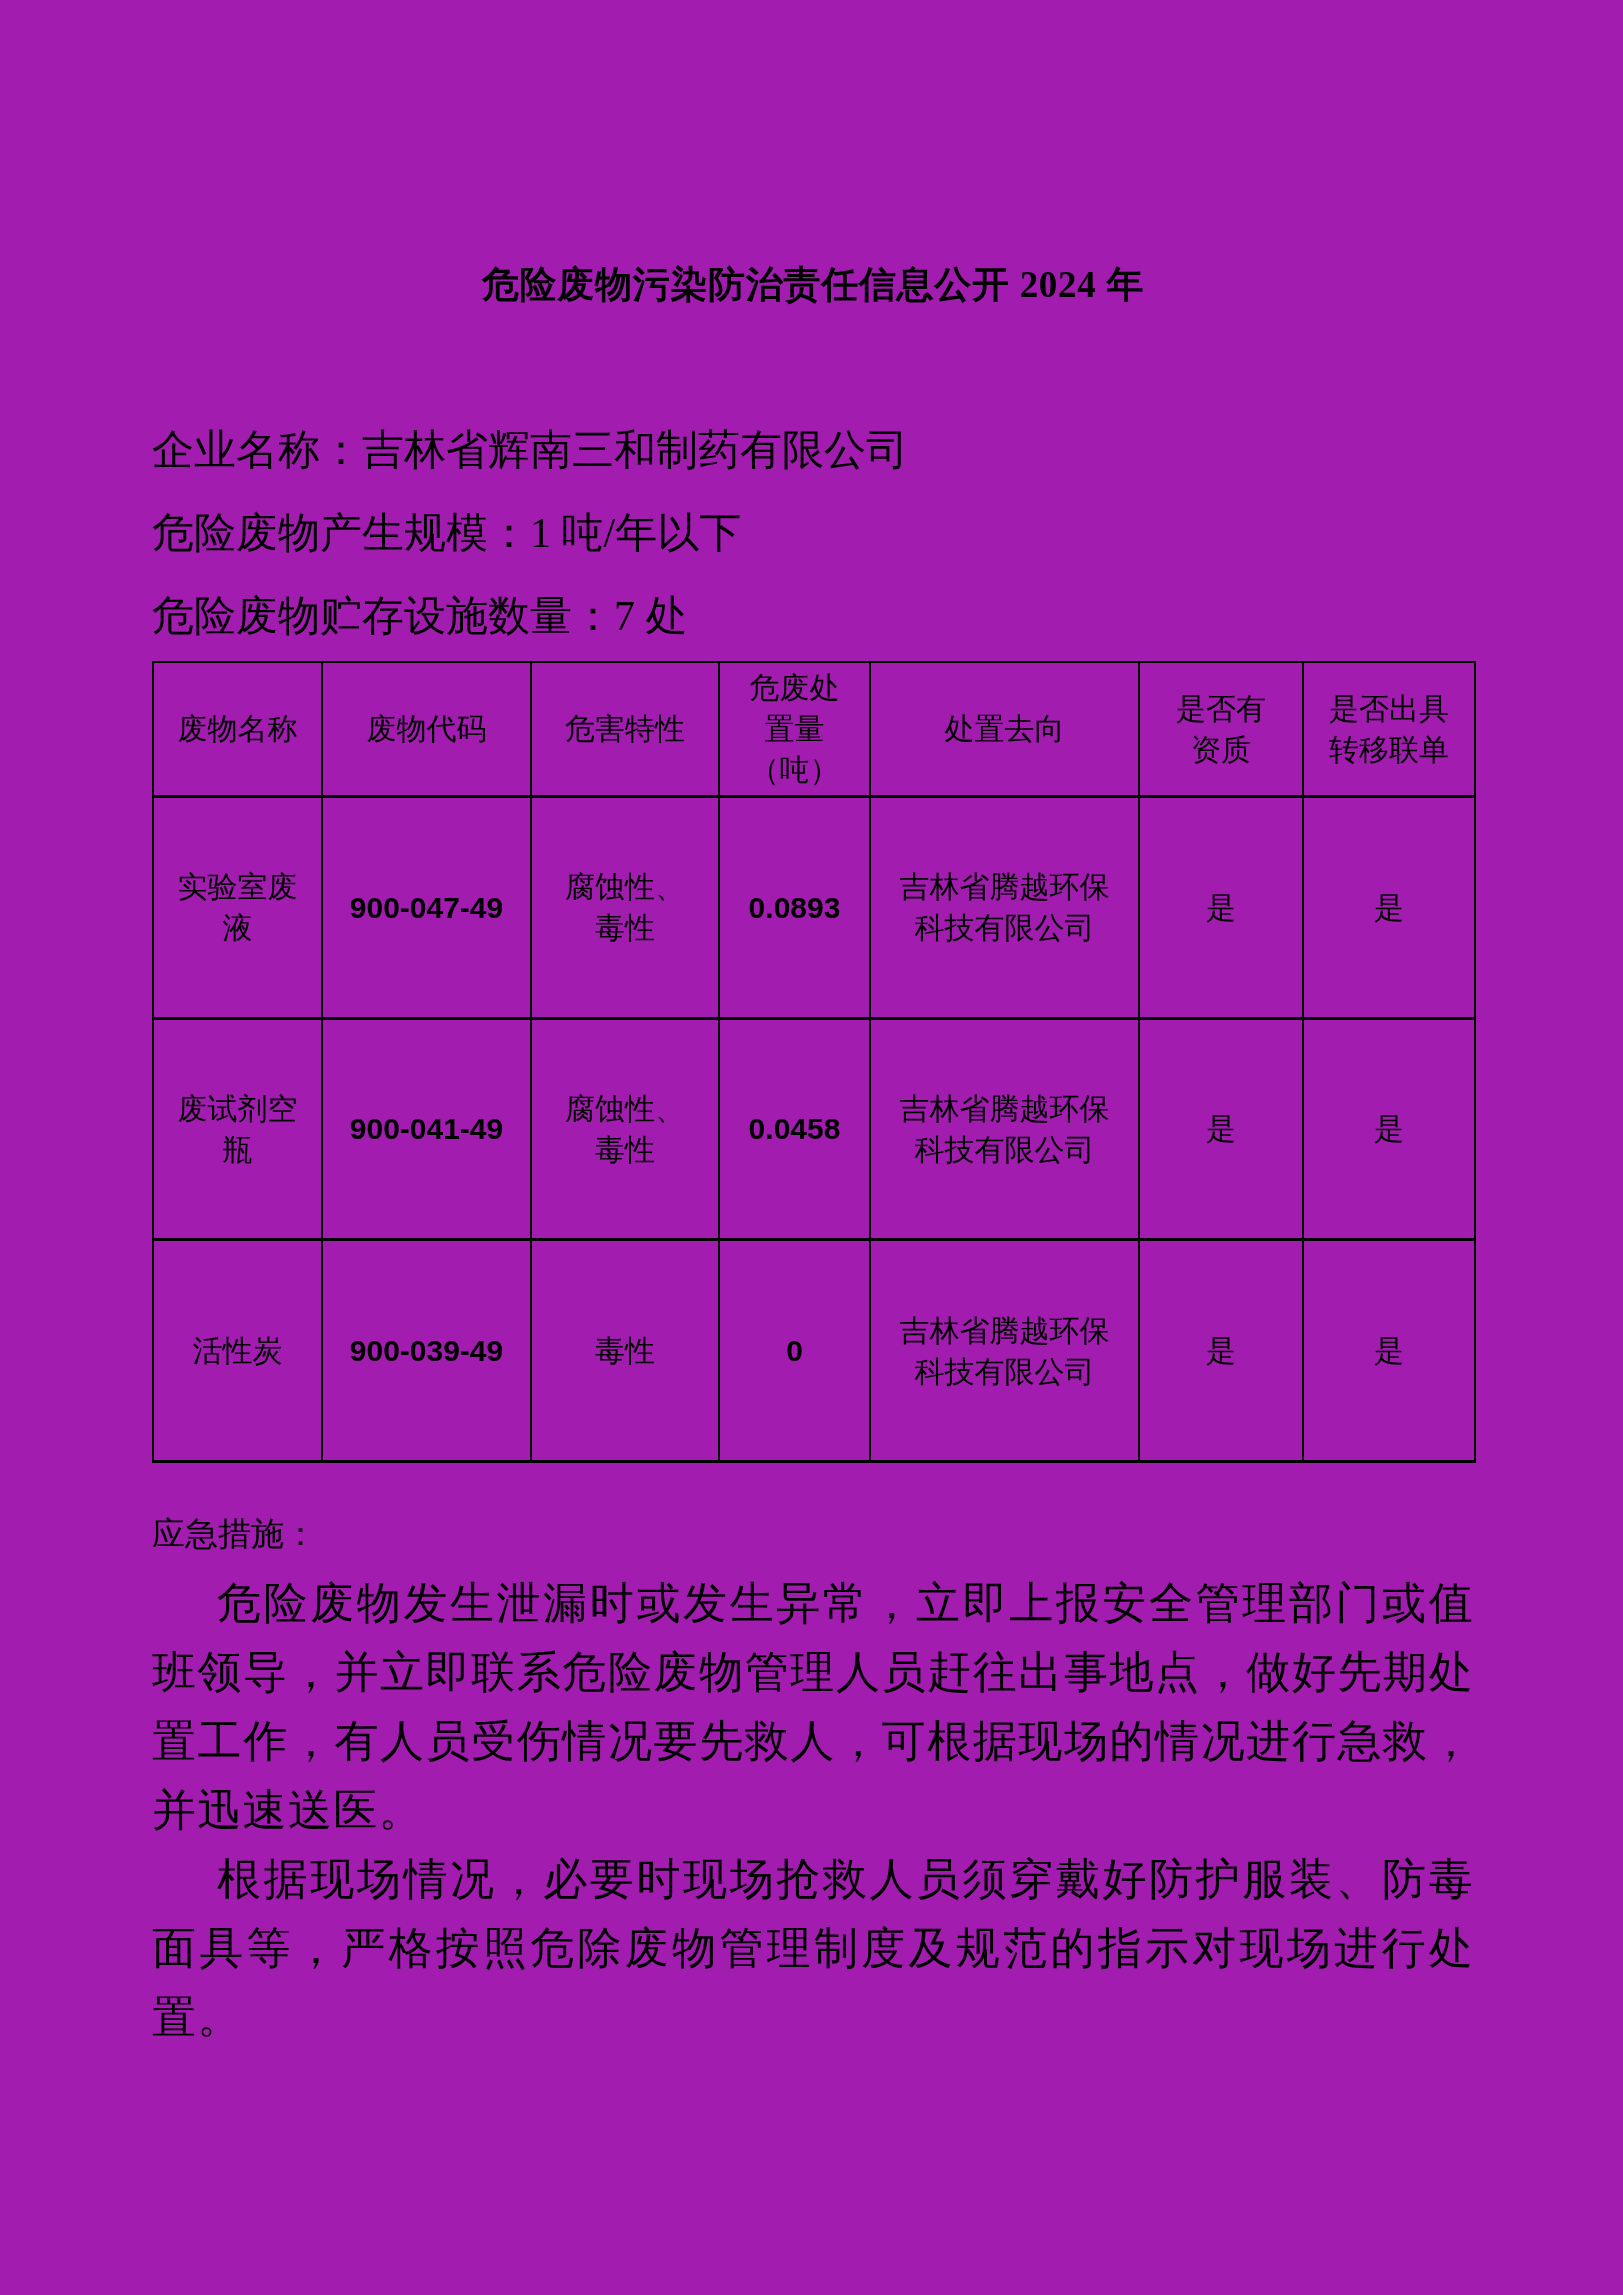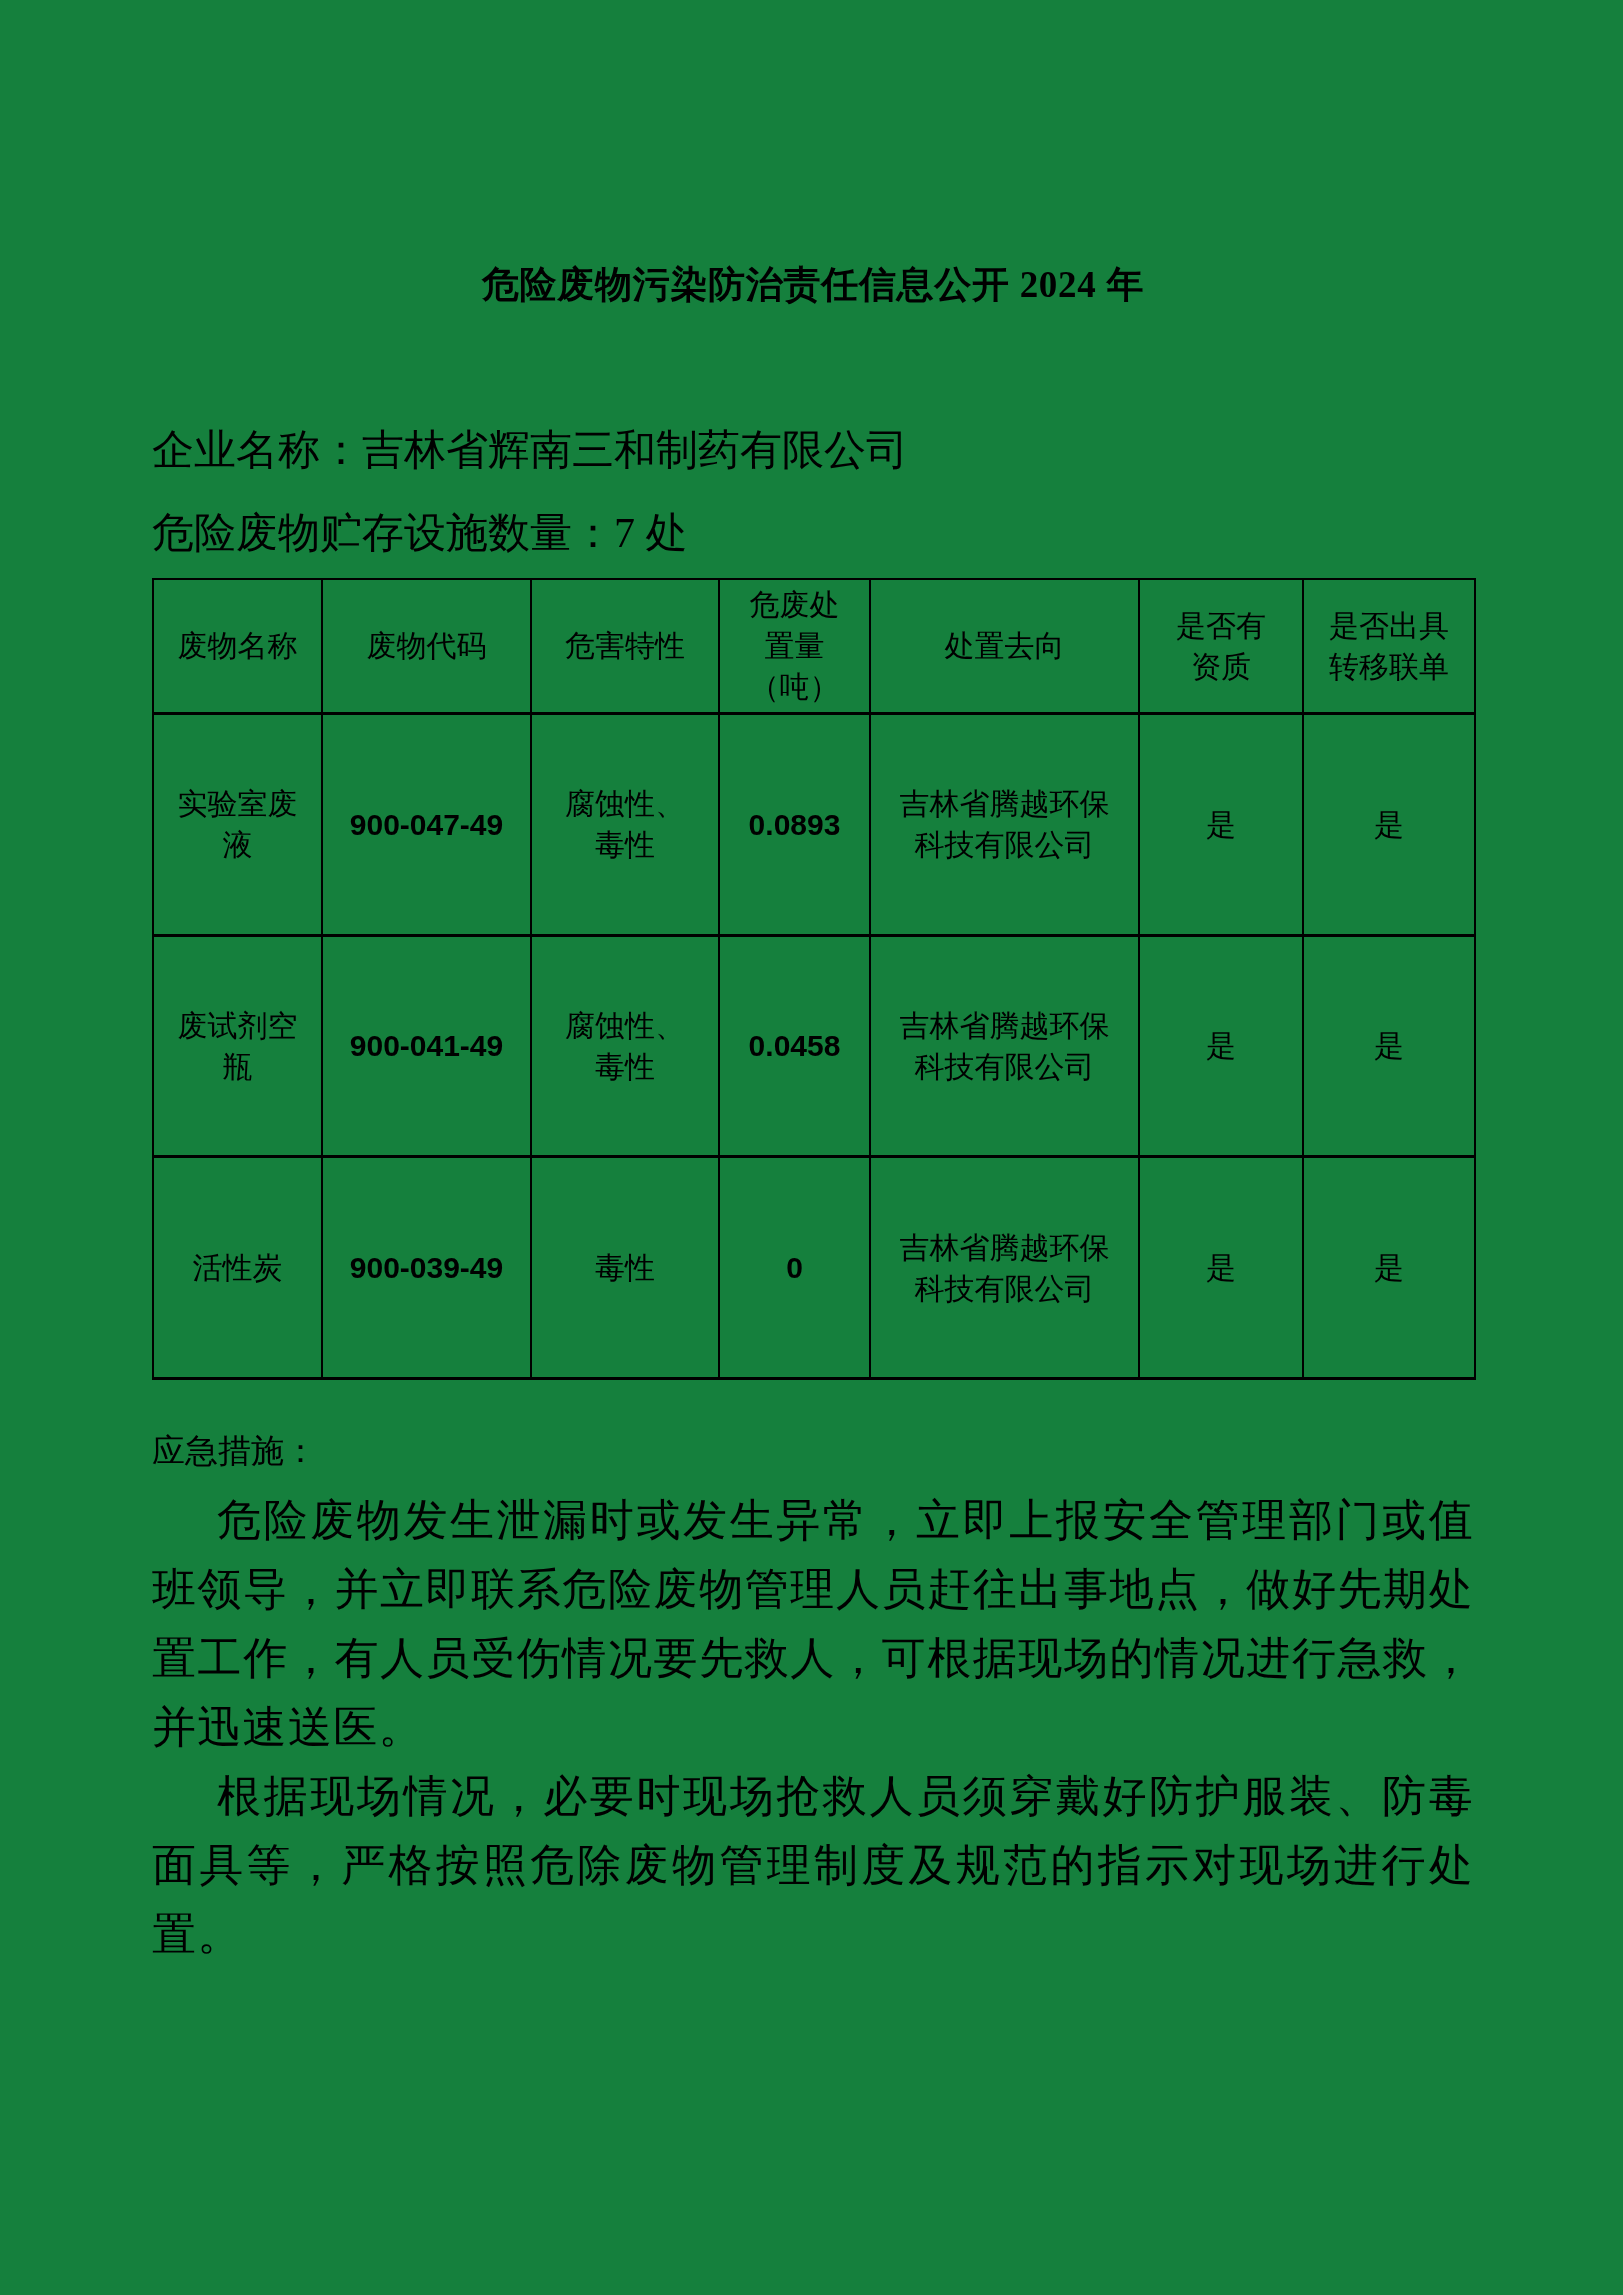--- a/index.html
+++ b/index.html
@@ -11,21 +11,21 @@
     width: 1623px;
     height: 2295px;
     font-family: "Liberation Serif", "DejaVu Serif", serif;
     color: #000000;
   }
   .page {
     box-sizing: border-box;
     width: 1623px;
     height: 2295px;
     padding: 260px 149px 0 152px;
-    background: #15803d;
+    background: #a21caf;
     overflow: hidden;
   }
   .doc-title {
     margin: 0;
     font-size: 37px;
     font-weight: bold;
     text-align: center;
     line-height: 49px;
     letter-spacing: 0.7px;
   }
@@ -78,20 +78,21 @@
   }
 </style>
 </head>
 <body>
 
 <div class="page">
 
   <h1 class="doc-title">危险废物污染防治责任信息公开 2024 年</h1>
 
   <p class="info-line first">企业名称：吉林省辉南三和制药有限公司</p>
+  <p class="info-line">危险废物产生规模：1 吨/年以下</p>
   <p class="info-line">危险废物贮存设施数量：7 处</p>
 
   <table class="waste-table">
     <colgroup>
       <col style="width:169px">
       <col style="width:209px">
       <col style="width:188px">
       <col style="width:151px">
       <col style="width:269px">
       <col style="width:164px">

